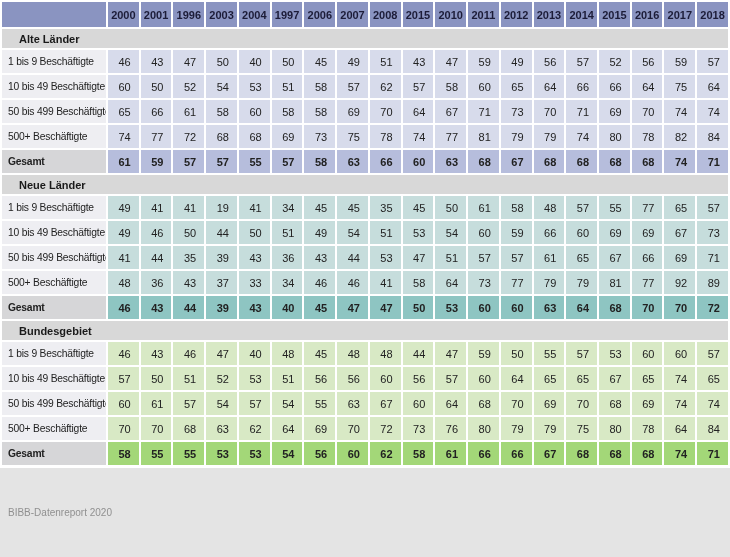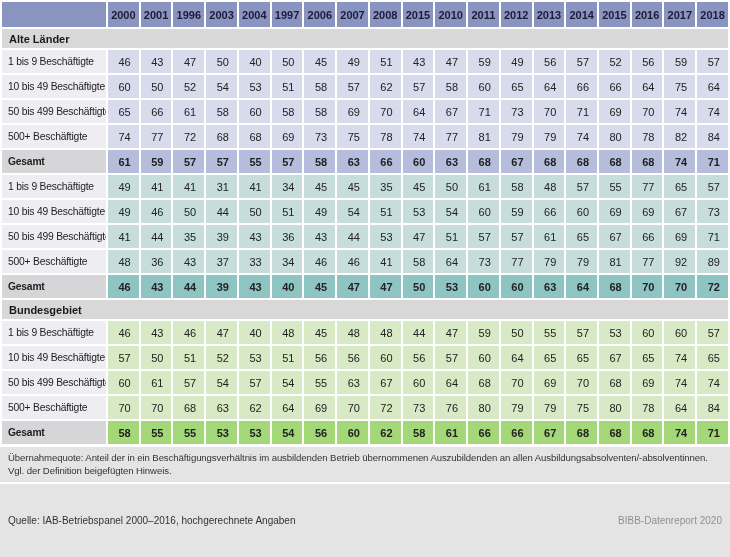--- a/index.html
+++ b/index.html
@@ -10,21 +10,21 @@
   }
   table{border-collapse:collapse;width:730px;table-layout:fixed;flex:0 0 auto;}
   col.label-col{width:106px;}
   th,td{border:2px solid #fff;vertical-align:middle;overflow:hidden;white-space:nowrap;box-sizing:border-box;padding:0;}
   .header-row th{
     background:var(--header-bg);color:var(--header-text);
     font-size:11px;font-weight:bold;text-align:center;height:27px;
   }
   td.section{
     background:var(--band-bg);color:var(--band-text);
-    font-weight:bold;font-size:11px;text-align:left;padding-left:7px;height:21px;
+    font-weight:bold;font-size:11px;text-align:left;padding-left:17px;height:21px;
   }
   .data-row td{height:25px;font-size:11px;color:var(--cell-text);}
   td.label{
     background:var(--label-bg);text-align:left;padding-left:6px;padding-right:2px;
     font-size:10.3px;letter-spacing:-0.2px;
   }
   td.val{text-align:right;padding-right:8px;}
   .theme-alte td.val{background:var(--alte-cell);}
   .theme-neue td.val{background:var(--neue-cell);}
   .theme-bundes td.val{background:var(--bundes-cell);}
@@ -202,26 +202,29 @@
           <td class="val">63</td>
           <td class="val">68</td>
           <td class="val">67</td>
           <td class="val">68</td>
           <td class="val">68</td>
           <td class="val">68</td>
           <td class="val">68</td>
           <td class="val">74</td>
           <td class="val">71</td>
         </tr>
+        <tr class="section-row">
+          <td class="section" colspan="20">Neue Länder</td>
+        </tr>
         <tr class="data-row theme-neue">
           <td class="label">1 bis 9 Beschäftigte</td>
           <td class="val">49</td>
           <td class="val">41</td>
           <td class="val">41</td>
-          <td class="val">31</td>
+          <td class="val">19</td>
           <td class="val">41</td>
           <td class="val">34</td>
           <td class="val">45</td>
           <td class="val">45</td>
           <td class="val">35</td>
           <td class="val">45</td>
           <td class="val">50</td>
           <td class="val">61</td>
           <td class="val">58</td>
           <td class="val">48</td>
@@ -428,22 +431,17 @@
           <td class="val">67</td>
           <td class="val">68</td>
           <td class="val">68</td>
           <td class="val">68</td>
           <td class="val">74</td>
           <td class="val">71</td>
         </tr>
       </tbody>
   </table>
   <div class="footer">
-    <div class="notes">
-      <div>Übernahmequote: Anteil der in ein Beschäftigungsverhältnis im ausbildenden Betrieb übernommenen Auszubildenden an allen Ausbildungsabsolventen/-absolventinnen.</div>
-      <div>Vgl. der Definition beigefügten Hinweis.</div>
-    </div>
     <div class="sourcebar">
-      <span>Quelle: IAB-Betriebspanel 2000–2016, hochgerechnete Angaben</span>
       <span class="report">BIBB-Datenreport 2020</span>
     </div>
   </div>
 </div>
 
 </body></html>

